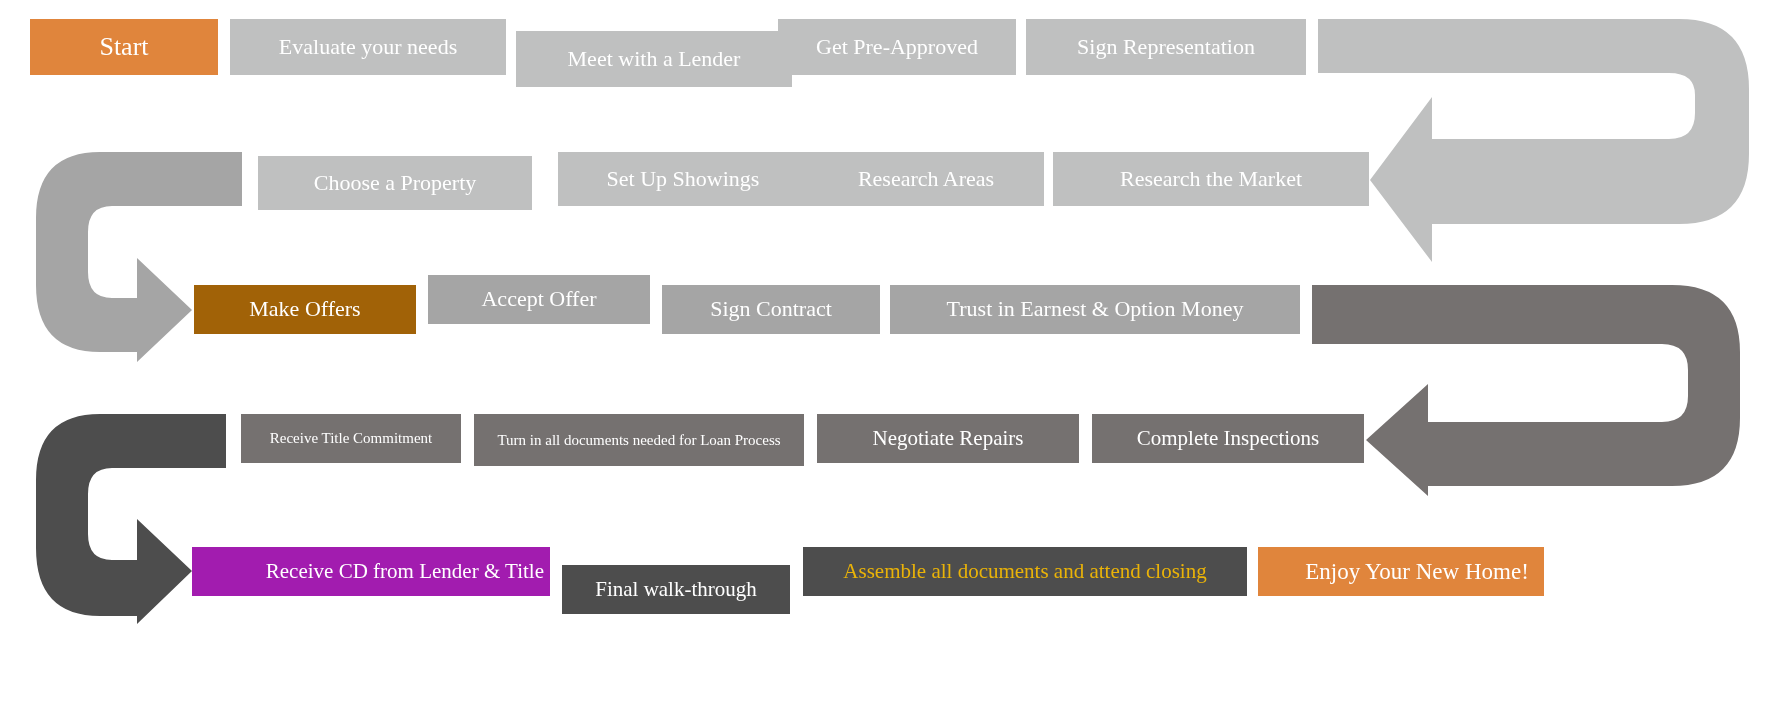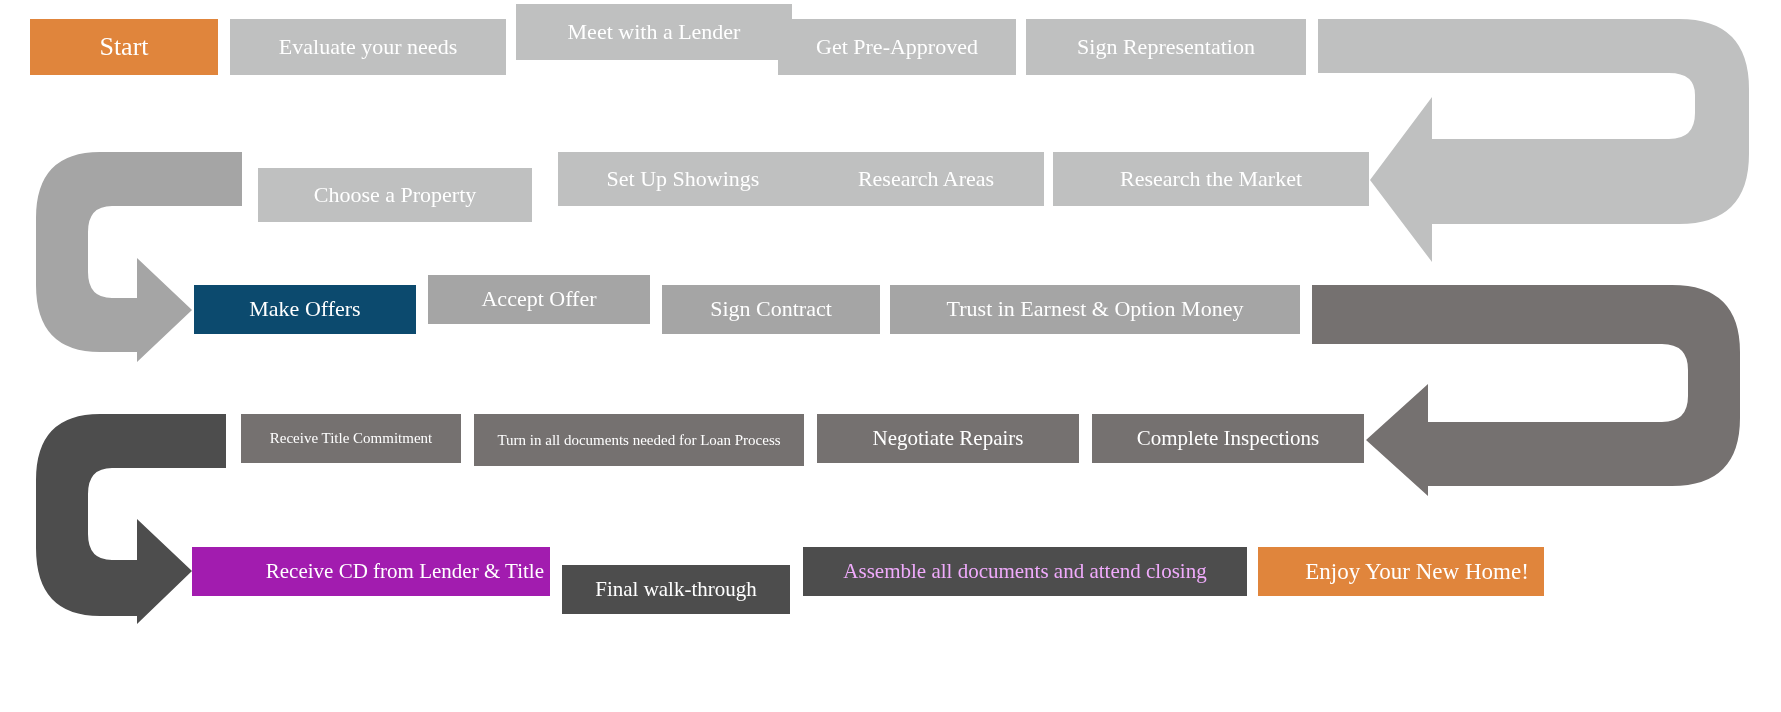--- a/index.html
+++ b/index.html
@@ -51,42 +51,42 @@
     <path d="M 226 414 L 100 414 Q 36 414 36 480 L 36 548 Q 36 616 100 616 L 137 616 L 137 624 L 192 571 L 137 519 L 137 560 L 112 560 Q 88 560 88 534 L 88 494 Q 88 468 112 468 L 226 468 Z" fill="#4d4d4d"></path>
   </svg>
 
   <div id="nodes">
       <div class="node" style="left: 30px; top: 19px; width: 188px; height: 56px; background: rgb(224, 133, 60); font-size: 26px; color: rgb(255, 255, 255);">
         <span>Start</span>
       </div>
       <div class="node" style="left: 230px; top: 19px; width: 276px; height: 56px; background: rgb(191, 192, 192); font-size: 22px; color: rgb(255, 255, 255);">
         <span>Evaluate your needs</span>
       </div>
-      <div class="node" style="left: 516px; top: 4px; width: 276px; height: 56px; background: rgb(191, 192, 192); font-size: 22px; color: rgb(255, 255, 255);">
+      <div class="node" style="left: 516px; top: 31px; width: 276px; height: 56px; background: rgb(191, 192, 192); font-size: 22px; color: rgb(255, 255, 255);">
         <span>Meet with a Lender</span>
       </div>
       <div class="node" style="left: 778px; top: 19px; width: 238px; height: 56px; background: rgb(191, 192, 192); font-size: 22px; color: rgb(255, 255, 255);">
         <span>Get Pre-Approved</span>
       </div>
       <div class="node" style="left: 1026px; top: 19px; width: 280px; height: 56px; background: rgb(191, 192, 192); font-size: 22px; color: rgb(255, 255, 255);">
         <span>Sign Representation</span>
       </div>
       <div class="node" style="left: 1053px; top: 152px; width: 316px; height: 54px; background: rgb(191, 192, 192); font-size: 22px; color: rgb(255, 255, 255);">
         <span>Research the Market</span>
       </div>
       <div class="node" style="left: 808px; top: 152px; width: 236px; height: 54px; background: rgb(191, 192, 192); font-size: 22px; color: rgb(255, 255, 255);">
         <span>Research Areas</span>
       </div>
       <div class="node" style="left: 546px; top: 152px; width: 250px; height: 54px; background: rgb(191, 192, 192); font-size: 22px; color: rgb(255, 255, 255); margin-left: 12px;">
         <span>Set Up Showings</span>
       </div>
-      <div class="node" style="left: 258px; top: 168px; width: 274px; height: 54px; background: rgb(191, 192, 192); font-size: 22px; color: rgb(255, 255, 255);">
+      <div class="node" style="left: 258px; top: 156px; width: 274px; height: 54px; background: rgb(191, 192, 192); font-size: 22px; color: rgb(255, 255, 255);">
         <span>Choose a Property</span>
       </div>
-      <div class="node" style="left: 194px; top: 285px; width: 222px; height: 49px; background: #0c4a6e; font-size: 22px; color: rgb(255, 255, 255);">
+      <div class="node" style="left: 194px; top: 285px; width: 222px; height: 49px; background: #a16207; font-size: 22px; color: rgb(255, 255, 255);">
         <span>Make Offers</span>
       </div>
       <div class="node" style="left: 428px; top: 275px; width: 222px; height: 49px; background: rgb(165, 165, 165); font-size: 22px; color: rgb(255, 255, 255);">
         <span>Accept Offer</span>
       </div>
       <div class="node" style="left: 662px; top: 285px; width: 218px; height: 49px; background: rgb(165, 165, 165); font-size: 22px; color: rgb(255, 255, 255);">
         <span>Sign Contract</span>
       </div>
       <div class="node" style="left: 890px; top: 285px; width: 410px; height: 49px; background: rgb(165, 165, 165); font-size: 22px; color: rgb(255, 255, 255);">
         <span>Trust in Earnest &amp; Option Money</span>
@@ -102,21 +102,21 @@
       </div>
       <div class="node" style="left: 241px; top: 414px; width: 220px; height: 49px; background: rgb(117, 113, 112); font-size: 15px; color: rgb(255, 255, 255);">
         <span>Receive Title Commitment</span>
       </div>
       <div class="node" style="left: 192px; top: 547px; width: 358px; height: 49px; background: #a21caf; font-size: 21px; color: rgb(255, 255, 255); justify-content: flex-end;">
         <span>Receive CD from Lender &amp; Title</span>
       </div>
       <div class="node" style="left: 562px; top: 547px; width: 228px; height: 49px; background: rgb(77, 77, 77); font-size: 21px; color: rgb(255, 255, 255); margin-top: 18px;">
         <span>Final walk-through</span>
       </div>
-      <div class="node" style="left: 803px; top: 547px; width: 444px; height: 49px; background: rgb(77, 77, 77); font-size: 21px; color: #f0abfc;">
+      <div class="node" style="left: 803px; top: 547px; width: 444px; height: 49px; background: rgb(77, 77, 77); font-size: 21px; color: #eab308;">
         <span>Assemble all documents and attend closing</span>
       </div>
       <div class="node" style="left: 1258px; top: 547px; width: 286px; height: 49px; background: rgb(224, 133, 60); font-size: 23px; color: rgb(255, 255, 255); padding-left: 38px;">
         <span>Enjoy Your New Home!</span>
       </div>
     </div>
 
 </div>
 
 </body></html>

